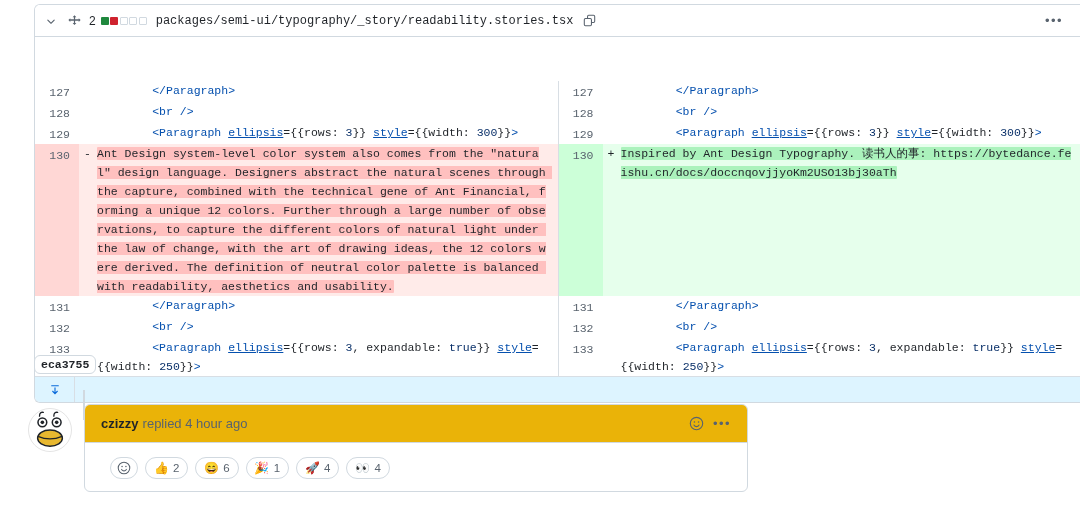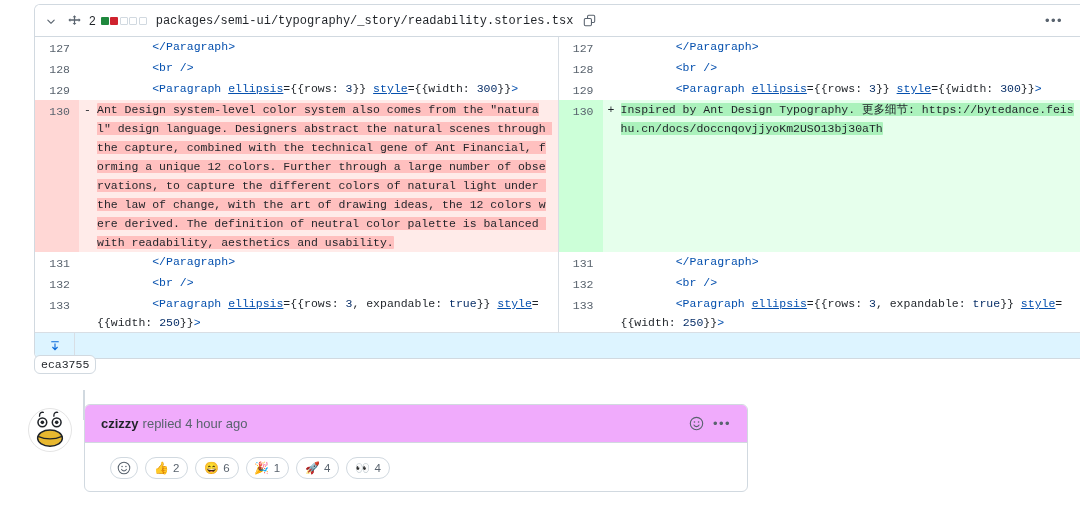--- a/index.html
+++ b/index.html
@@ -84,21 +84,21 @@
     flex: 1 1 auto;
     display: flex; align-items: center;
     padding-left: 30px;
     font-family: "Liberation Mono", monospace;
     font-size: 11.5px;
     color: #59636e;
     white-space: nowrap;
   }
 
   
-  .diff-body { display: block; }
+  .diff-body { display: block; margin-top: 44px; }
   .drow { display: flex; width: 100%; align-items: stretch; }
   .side { display: flex; width: 50%; min-width: 0; align-items: stretch; }
   .side.right { border-left: 1px solid #d8dee4; }
   .lno {
     width: 44px; flex: none;
     text-align: right;
     padding: 2px 9px 0 0;
     font-family: "Liberation Mono", monospace;
     font-size: 11.5px;
     color: #59636e;
@@ -151,21 +151,21 @@
   
   .comments-heading {
     position: absolute;
     left: 34px; top: 355px;
     display: flex; align-items: center; gap: 8px;
     font-size: 15px; font-weight: bold; color: #1f2328;
   }
   .commit-sha {
     font-family: "Liberation Mono", monospace;
     font-size: 11.5px;
-    font-weight: normal;
+    font-weight: bold;
     color: #1f2328;
     background: #ffffff;
     border: 1px solid #d1d9e0;
     border-radius: 6px;
     padding: 2px 6px;
     cursor: pointer;
   }
 
   
   .thread {
@@ -203,21 +203,21 @@
     width: 14px; height: 14px;
     background: #f6f8fa;
     border-left: 1px solid #d1d9e0;
     border-bottom: 1px solid #d1d9e0;
     transform: rotate(45deg);
   }
   .comment-header {
     display: flex; align-items: center;
     height: 38px;
     padding: 0 14px 0 16px;
-    background: #f0abfc;
+    background: #eab308;
     border-bottom: 1px solid #d1d9e0;
     font-size: 13px;
     color: #59636e;
     position: relative; z-index: 1;
   }
   .c-author { font-weight: bold; color: #1f2328; cursor: pointer; }
   .c-meta { margin-left: 4px; }
   .c-spacer { flex: 1 1 auto; }
   .c-emoji-btn, .c-kebab {
     width: 22px; height: 22px;
@@ -335,21 +335,21 @@
 
       <div class="drow">
         <div class="side left del">
           <div class="lno">130</div>
           <div class="marker">-</div>
           <div class="code"><span class="hl-del">Ant Design system-level color system also comes from the "natural" design language. Designers abstract the natural scenes through the capture, combined with the technical gene of Ant Financial, forming a unique 12 colors. Further through a large number of observations, to capture the different colors of natural light under the law of change, with the art of drawing ideas, the 12 colors were derived. The definition of neutral color palette is balanced with readability, aesthetics and usability.</span></div>
         </div>
         <div class="side right add">
           <div class="lno">130</div>
           <div class="marker">+</div>
-          <div class="code"><span class="hl-add">Inspired by Ant Design Typography. 更多细节: https://bytedance.feishu.cn/docs/doccnqovjjyoKm2USO13bj30aTh</span></div>
+          <div class="code"><span class="hl-add">Inspired by Ant Design Typography. 读书人的事: https://bytedance.feishu.cn/docs/doccnqovjjyoKm2USO13bj30aTh</span></div>
         </div>
       </div>
 
       <div class="drow">
         <div class="side left ctx">
           <div class="lno">131</div>
           <div class="marker"></div>
           <div class="code">        <span class="tok-tag">&lt;/Paragraph&gt;</span></div>
         </div>
         <div class="side right ctx">

